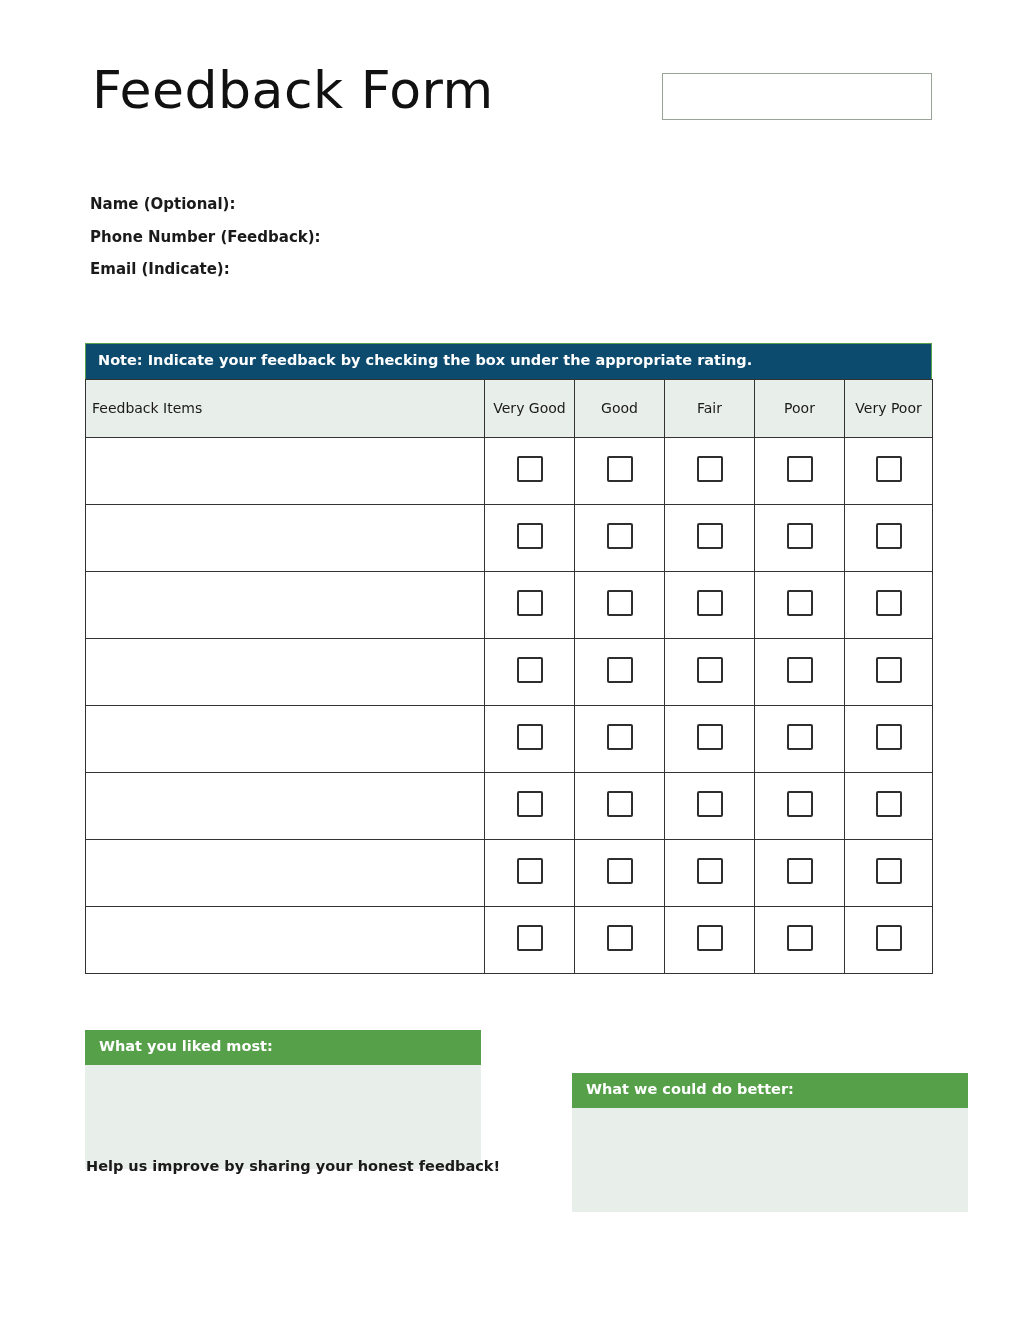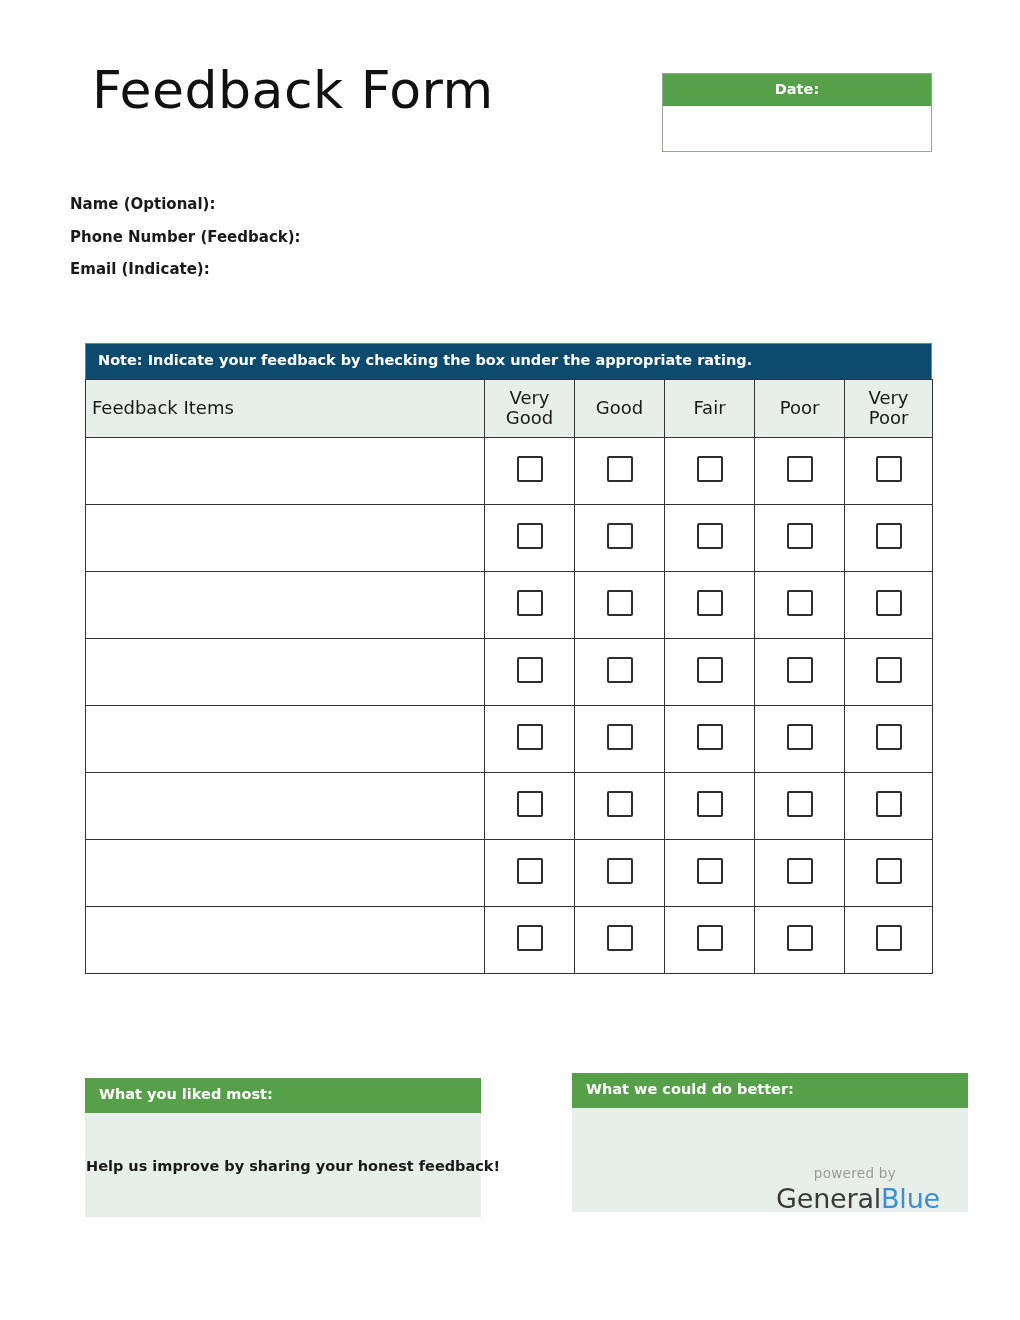--- a/index.html
+++ b/index.html
@@ -66,21 +66,21 @@
     height: 45px;
     font-size: 14px;
     padding: 6px 10px;
     box-sizing: border-box;
     color: #222;
   }
 
   
   .fields {
     position: absolute;
-    left: 70px;
+    left: 90px;
     top: 196px;
     width: 600px;
   }
   .field-row {
     font-size: 15px;
     font-weight: bold;
     color: #1a1a1a;
     margin-bottom: 16px;
     line-height: 1.1;
   }
@@ -108,21 +108,21 @@
     width: 847px;
     table-layout: fixed;
   }
   table.feedback th,
   table.feedback td {
     border: 1px solid #333333;
     box-sizing: border-box;
   }
   table.feedback thead th {
     background: #e8eeea;
-    font-size: 18px;
+    font-size: 14px;
     font-weight: normal;
     color: #1a1a1a;
     height: 58px;
     line-height: 1.15;
     padding: 4px 6px;
     margin-top: 8px;
   }
   th.col-item {
     text-align: left;
     padding-left: 12px;
@@ -157,21 +157,21 @@
     position: absolute;
     left: 85px;
     top: 1030px;
     width: 847px;
   }
   .comment-col {
     position: absolute;
     top: 0;
     width: 396px;
   }
-  .comment-col.left { left: 0; margin-top: 48px; }
+  .comment-col.left { left: 0; }
   .comment-col.right { left: 487px; margin-top: 43px; }
   .comment-head {
     background: #57a04a;
     color: #ffffff;
     font-size: 14.5px;
     font-weight: bold;
     padding: 9px 0 10px 14px;
     line-height: 1.1;
     box-sizing: border-box;
   }
@@ -214,21 +214,20 @@
 </style>
 </head>
 <body>
 
 <div class="page">
 
   <div class="header">
     <div class="form-title">Feedback Form</div>
 
     <div class="date-box">
-      <div class="date-label">Date:</div>
       <div class="date-value"></div>
     </div>
   </div>
 
   <div class="fields">
     <div class="field-row">Name (Optional):</div>
     <div class="field-row">Phone Number (Feedback):</div>
     <div class="field-row">Email (Indicate):</div>
   </div>
 
@@ -329,18 +328,14 @@
       <div class="comment-body"></div>
     </div>
     <div class="comment-col right">
       <div class="comment-head">What we could do better:</div>
       <div class="comment-body"></div>
     </div>
   </div>
 
   <div class="footer-note">Help us improve by sharing your honest feedback!</div>
 
-  <div class="brand">
-    <div class="brand-powered">powered by</div>
-    <div class="brand-name"><span class="brand-general">General</span><span class="brand-blue">Blue</span></div>
-  </div>
 
 </div>
 
 </body></html>

